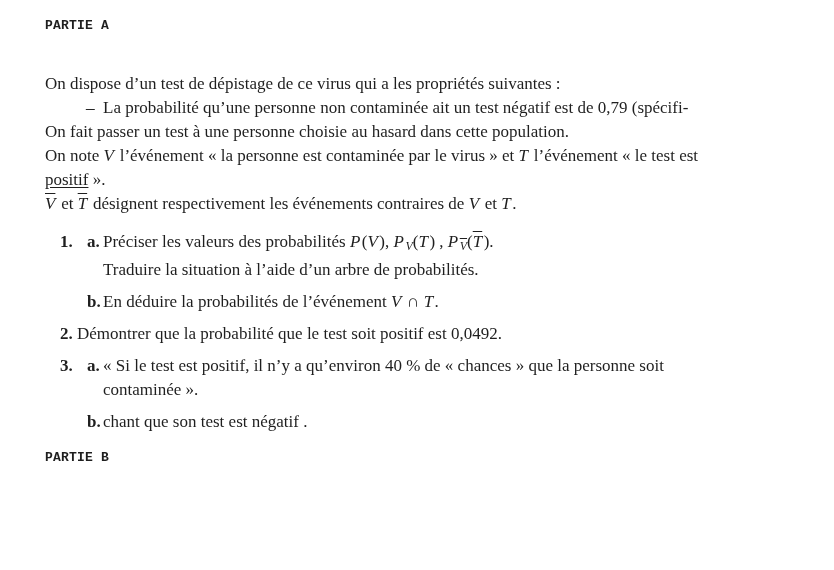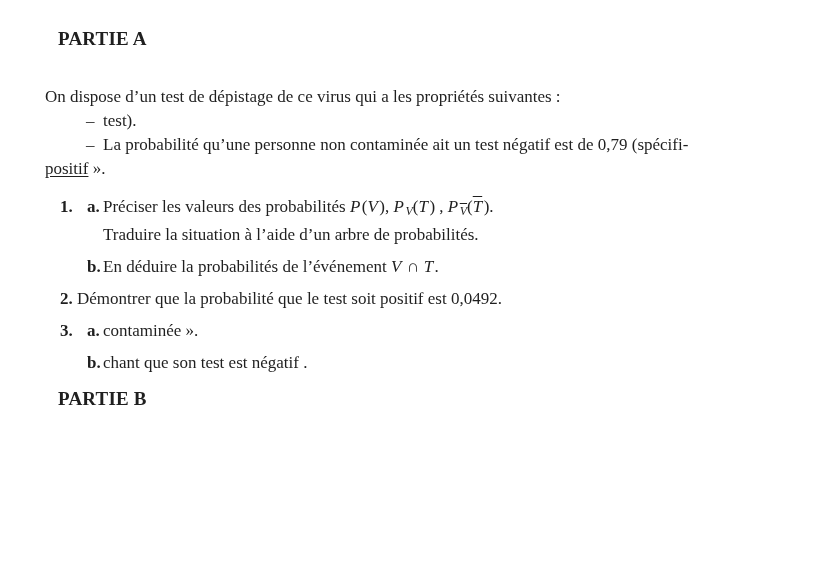--- a/index.html
+++ b/index.html
@@ -16,24 +16,25 @@
     box-sizing: border-box;
     width: 834px;
     height: 570px;
     padding: 14px 40px 0 45px;
     font-family: "Liberation Serif", serif;
     font-size: 17px;
     line-height: 24px;
     color: #1f1f1f;
   }
   .part-heading {
-    margin: 13px;
-    font-size: 19px;
+    margin: 0;
+    font-size: 13px;
     font-weight: bold;
     letter-spacing: 0.2px;
+    font-family: Liberation Mono, monospace;
   }
   .line { white-space: nowrap; }
 
   
   .intro { margin-top: 34px; }
   .bullet { position: relative; padding-left: 58px; }
   .bullet .dash { position: absolute; left: 41px; }
   .bullet-cont { padding-left: 58px; }
 
   
@@ -87,28 +88,30 @@
 <div class="page">
 
   <h2 class="part-heading">PARTIE A</h2>
 
   <div class="intro">
     <div class="line">On dispose d’un test de dépistage de ce virus qui a les propriétés suivantes :</div>
 
     <div class="line bullet">
       <span class="dash">–</span>
     </div>
-    <div class="line bullet-cont">test).</div>
 
     <div class="line bullet">
       <span class="dash">–</span>
       <span>La probabilité qu’une personne non contaminée ait un test négatif est de 0,79 (spécifi-</span>
     </div>
 
+    <div class="line">On fait passer un test à une personne choisie au hasard dans cette population.</div>
+    <div class="line"><span class="s-n">On note </span><span class="s-i">V</span><span class="s-n"> l’événement « la personne est contaminée par le virus » et </span><span class="s-i">T</span><span class="s-n"> l’événement « le test est</span></div>
     <div class="line"><span class="s-u">positif</span><span class="s-n"> ».</span></div>
+    <div class="line"><span class="s-ov">V</span><span class="s-n"> et </span><span class="s-ov">T</span><span class="s-n"> désignent respectivement les événements contraires de </span><span class="s-i">V</span><span class="s-n"> et </span><span class="s-i">T</span><span class="s-n">.</span></div>
   </div>
 
   <div class="questions">
 
     <div class="qblock">
       <span class="qnum">1.</span>
       <div class="qsub">
         <span class="qlet">a.</span>
         <div class="line"><span class="s-n">Préciser les valeurs des probabilités </span><span class="s-i">P</span><span class="s-n">(</span><span class="s-i">V</span><span class="s-n">), </span><span class="s-i">P</span><span class="s-subi">V</span><span class="s-n">(</span><span class="s-i">T</span><span class="s-n">) , </span><span class="s-i">P</span><span class="s-subov">V</span><span class="s-n">(</span><span class="s-ov">T</span><span class="s-n">).</span></div>
         <div class="line">Traduire la situation à l’aide d’un arbre de probabilités.</div>
@@ -121,20 +124,21 @@
 
     <div class="qblock gap">
       <span class="qnum">2.</span>
       <div class="line qtext-direct">Démontrer que la probabilité que le test soit positif est 0,0492.</div>
     </div>
 
     <div class="qblock gap">
       <span class="qnum">3.</span>
       <div class="qsub">
         <span class="qlet">a.</span>
+        <div class="line">« Si le test est positif, il n’y a qu’environ 40 % de « chances » que la personne soit</div>
         <div class="line">contaminée ».</div>
       </div>
       <div class="qsub gap">
         <span class="qlet">b.</span>
         <div class="line">chant que son test est négatif .</div>
       </div>
     </div>
 
   </div>
 

